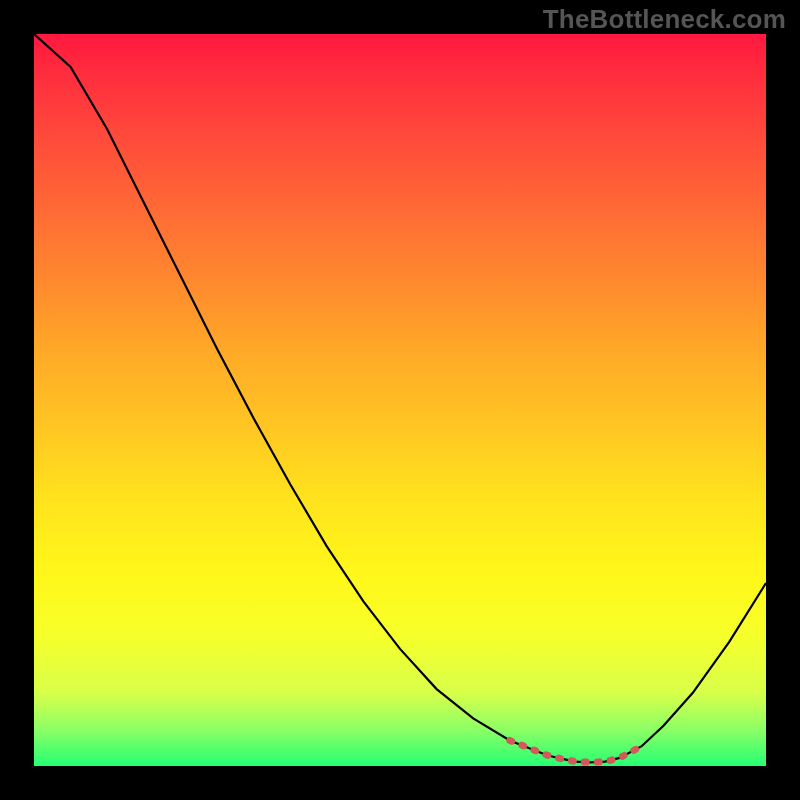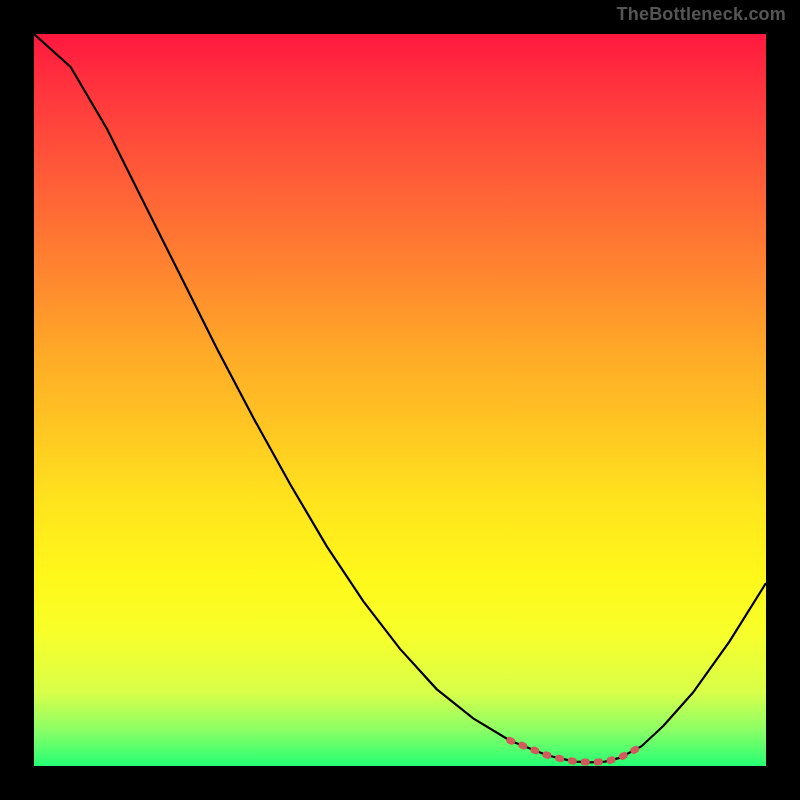--- a/index.html
+++ b/index.html
@@ -13,21 +13,21 @@
   }
   .container {
     position: relative;
     width: 800px;
     height: 800px;
   }
   .watermark {
     position: absolute;
     top: 4px;
     right: 14px;
-    font-size: 18px;
+    font-size: 26px;
     font-weight: bold;
     color: #555555;
     letter-spacing: 0.2px;
     z-index: 10;
   }
   .plot-area {
     position: absolute;
     left: 34px;
     top: 34px;
     width: 732px;

